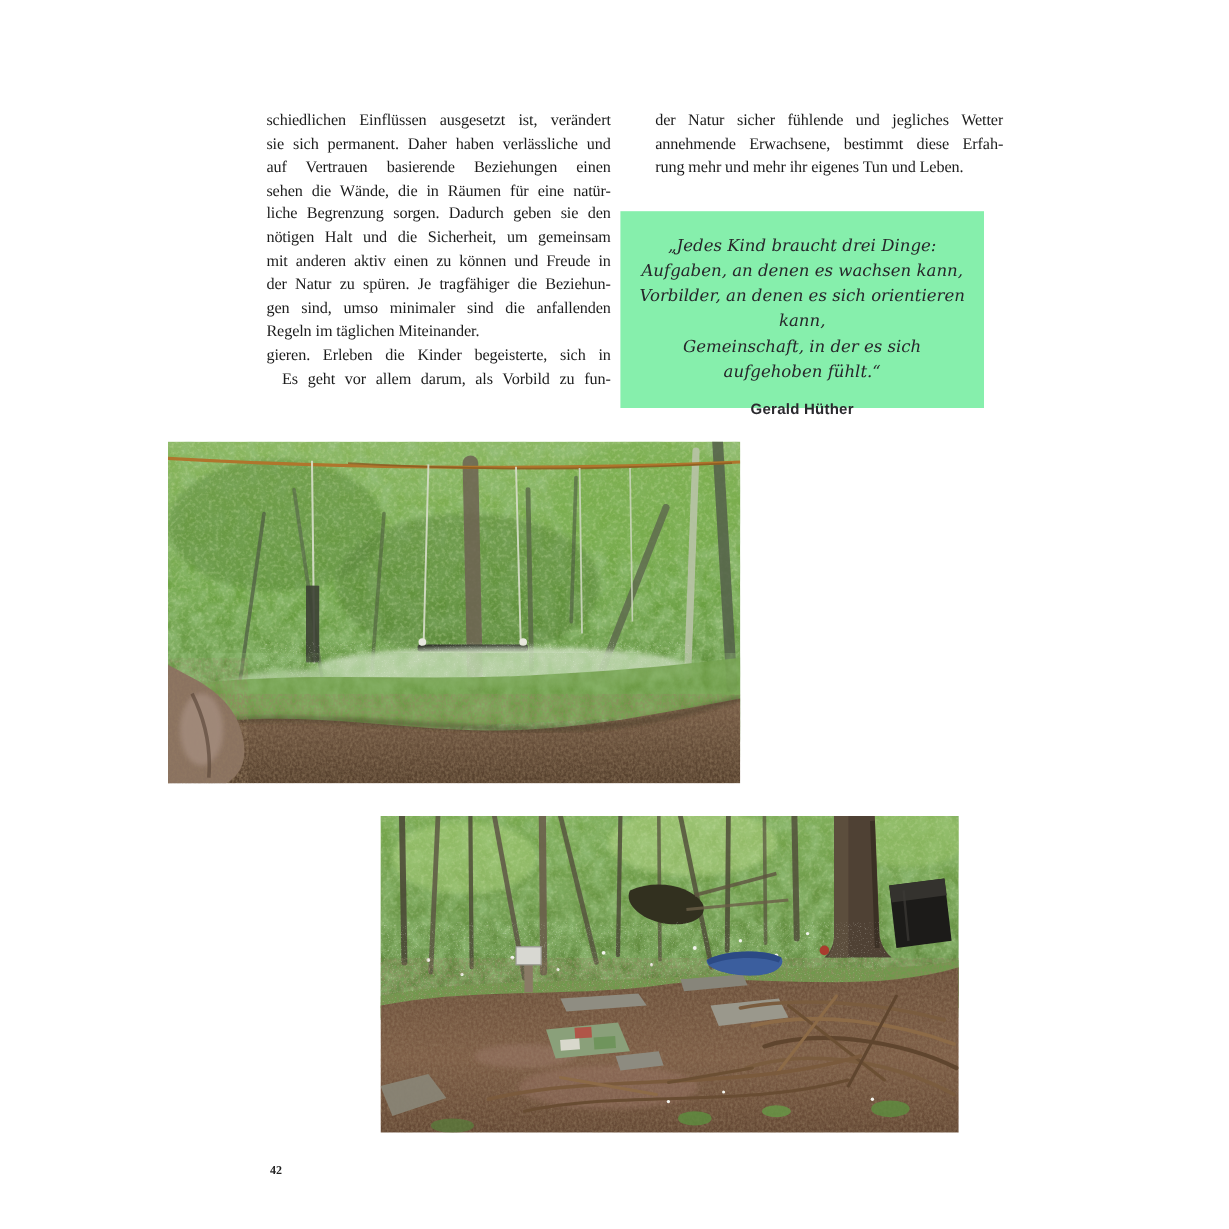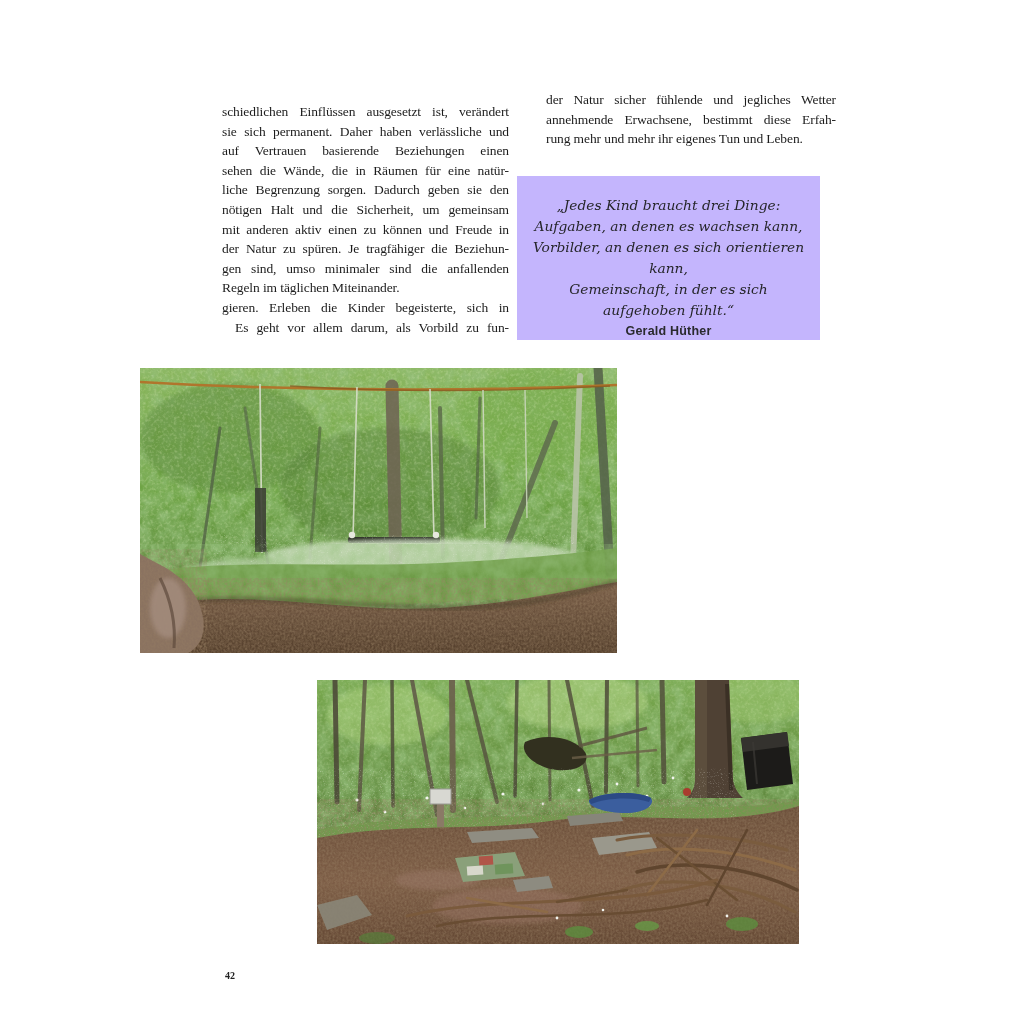--- a/index.html
+++ b/index.html
@@ -1,32 +1,32 @@
 <!DOCTYPE html>
 <html><head>
 <meta charset="utf-8">
 <style>
   html,body{margin:0;padding:0;background:#ffffff;}
   .page{position:relative;width:1024px;height:1024px;background:#ffffff;overflow:hidden;
         font-family:"Liberation Serif", serif;color:#1c1c1c;}
 
   
   .col{position:absolute;top:90px;font-size:13.5px;line-height:19.6px;letter-spacing:-0.1px;}
-  .col-left{left:222px;width:287px;margin-top:12px;}
+  .col-left{left:222px;width:287px;}
   .col-right{left:546px;width:290px;}
   .tl{white-space:nowrap;text-align:justify;text-align-last:justify;overflow:hidden;}
   .tl.para-end{text-align-last:left;}
   .tl.indent{padding-left:13px;}
 
   
   .quote-box{position:absolute;left:517px;top:176px;width:303px;height:164px;
-             background:#c4b5fd;box-sizing:border-box;padding-top:19px;text-align:center;}
+             background:#86efac;box-sizing:border-box;padding-top:19px;text-align:center;}
   .quote-line{font-family:"DejaVu Serif", serif;font-style:italic;font-size:13.8px;
               line-height:21px;color:#26262a;}
-  .quote-attr{margin-top:3px;font-family:"Liberation Sans", sans-serif;font-weight:bold;
+  .quote-attr{margin-top:13px;font-family:"Liberation Sans", sans-serif;font-weight:bold;
               font-size:12.5px;color:#2a2a2e;letter-spacing:0.2px;}
 
   
   .photo{position:absolute;overflow:hidden;}
   .photo svg{display:block;}
   .photo1{left:140px;top:368px;width:477px;height:285px;}
   .photo2{left:317px;top:680px;width:482px;height:264px;}
 
   .page-number{position:absolute;left:225px;top:970px;font-family:Liberation Serif, serif;
                font-weight:bold;font-size:10px;color:#222;}

